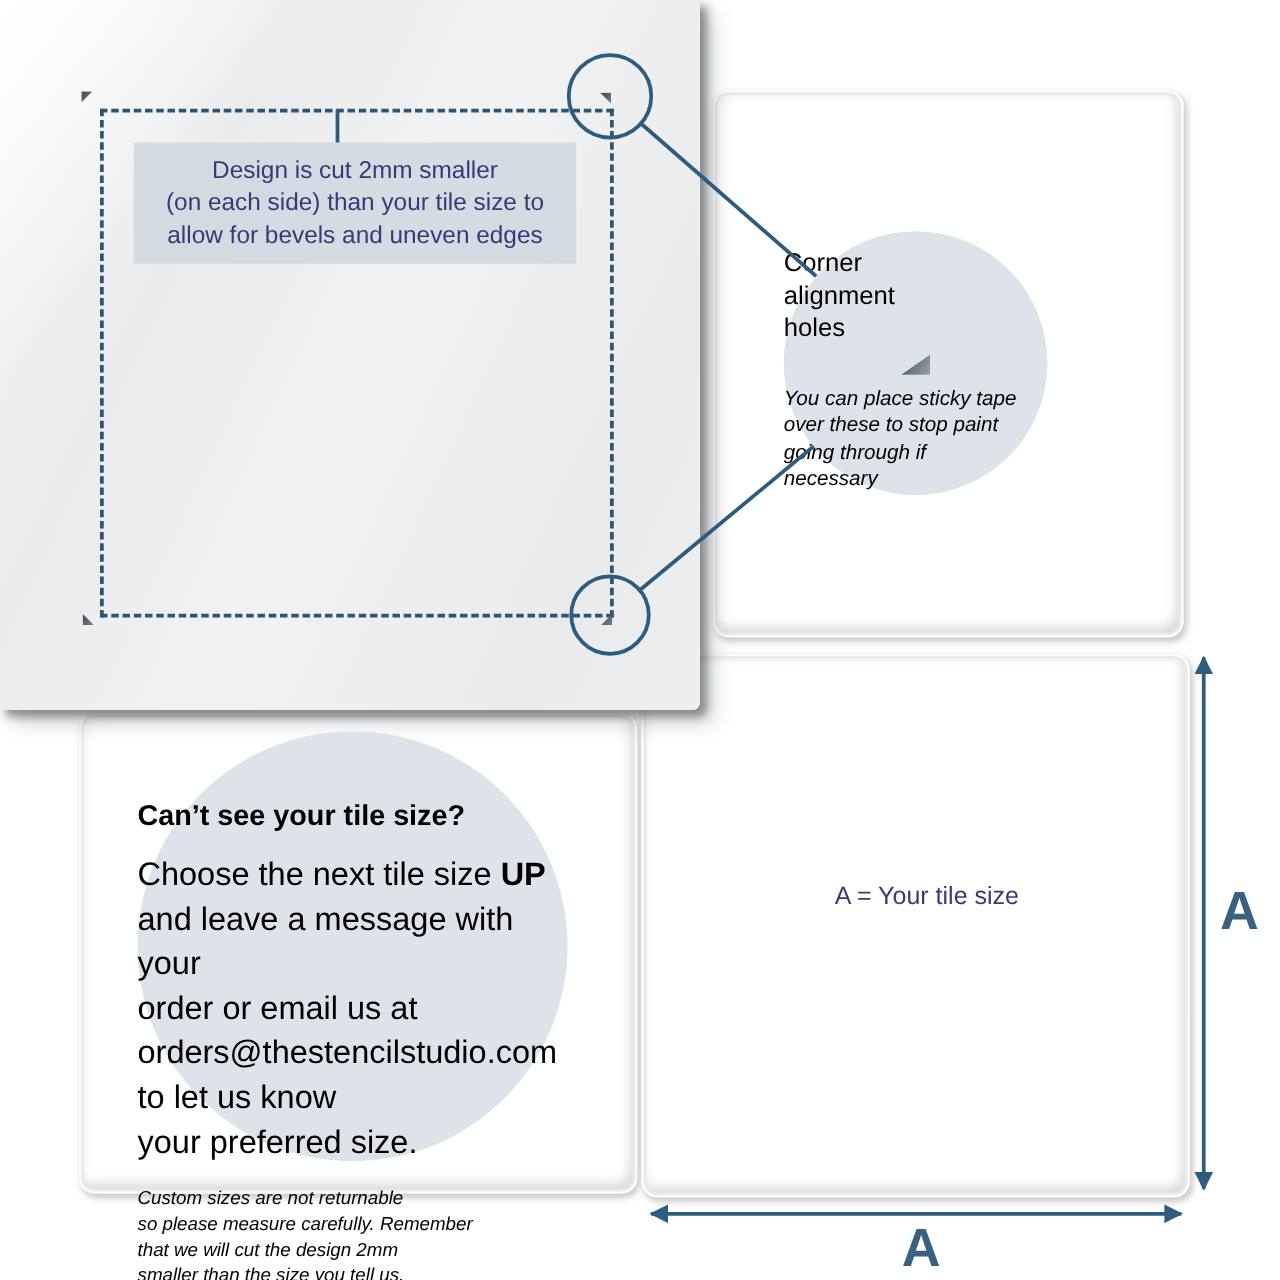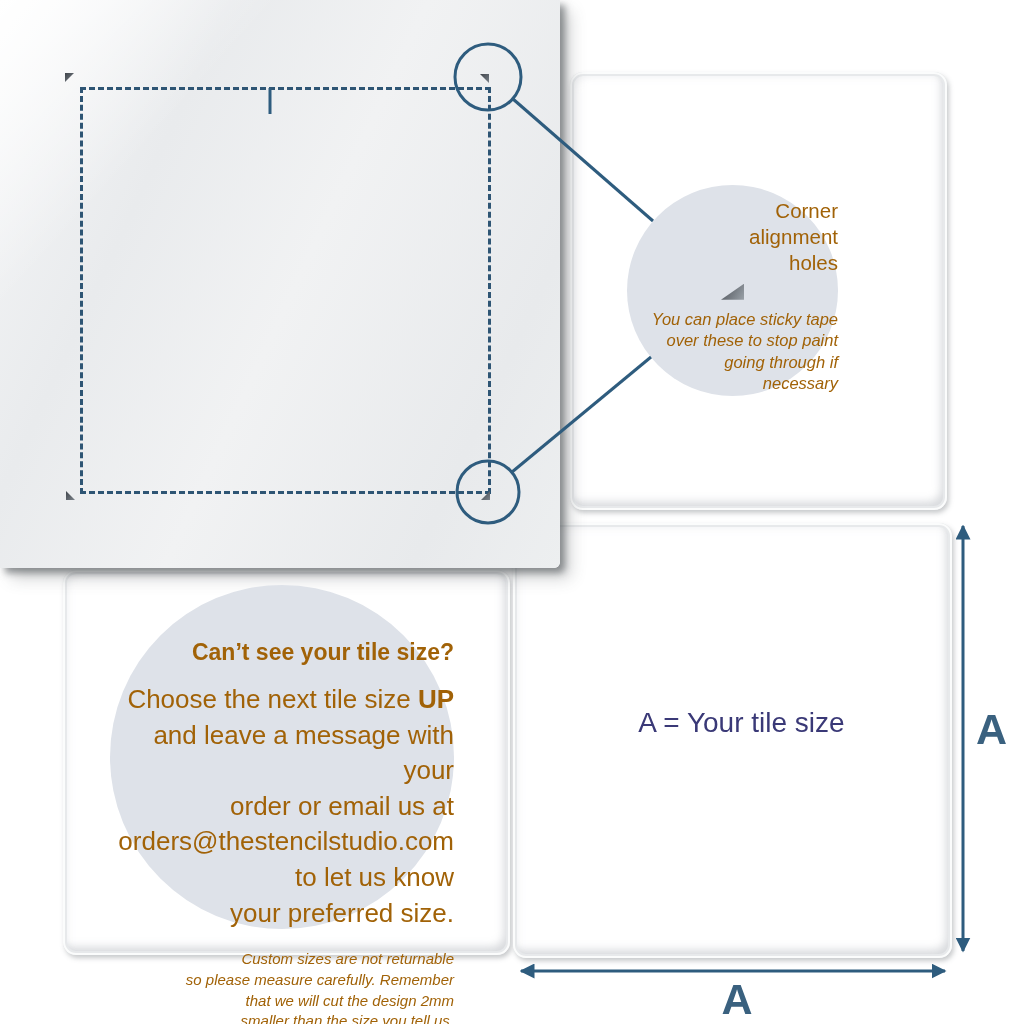--- a/index.html
+++ b/index.html
@@ -51,41 +51,41 @@
     font-size:19.5px; line-height:1.34; text-align:center;
     white-space:pre-line; color:#3A3977;
   }
 
   
   svg.overlay { position:absolute; left:0; top:0; width:1024px; height:1024px;
     z-index:5; pointer-events:none; }
 
   
   .callout { position:absolute; border-radius:50%; background:#DEE2E9;
-    text-align:right; z-index:4; color:#a16207; }
+    text-align:left; z-index:4; color:#000000; }
   #corner-callout { left:627px; top:185px; width:211px; height:211px; }
   .corner-title { font-size:20.5px; line-height:1.28; padding-top:13px;
     white-space:pre-line; }
   .hole-icon { width:23px; height:16px; margin:7px auto 9px;
     background:linear-gradient(120deg,#4a4f56,#9aa1a8);
     clip-path:polygon(100% 0,100% 100%,0 100%); }
   .corner-body { font-style:italic; font-size:16.5px; line-height:1.3;
     white-space:pre-line; }
 
   #size-callout { left:110px; top:585px; width:344px; height:344px; }
   .size-heading { font-weight:bold; font-size:23px; margin:54px 0 16px; }
   .size-body { font-size:26px; line-height:1.37; margin:15px 0 0;
     white-space:pre-line; }
   .size-body b { font-weight:bold; }
   .size-fine { font-style:italic; font-size:15px; line-height:1.38;
     margin:18px 0 0; white-space:pre-line; }
 
   
   .tile-size-label { position:absolute; left:0; right:0; top:180px;
-    text-align:center; font-size:28px; line-height:1.42; color:#3A3977;margin-left:18px; }
+    text-align:center; font-size:20px; line-height:1.42; color:#3A3977;margin-left:18px; }
 
   
   .dim-label { position:absolute; font-size:43px; font-weight:bold;
     color:#3A617F; z-index:6; }
   #dim-label-v { left:976px; top:705px; }
   #dim-label-h { left:718px; top:975px; width:38px; text-align:center; }
 </style>
 </head>
 <body>
 
@@ -100,20 +100,23 @@
         <div>A = Your tile size</div>
       </div>
   </div>
 
   <div class="big-tile">
     <div class="dashed-rect"></div>
     <div class="corner-mark" id="mark-tl"></div>
     <div class="corner-mark" id="mark-tr"></div>
     <div class="corner-mark" id="mark-bl"></div>
     <div class="corner-mark" id="mark-br"></div>
+    <div class="note-box">Design is cut 2mm smaller
+(on each side) than your tile size to
+allow for bevels and uneven edges</div>
   </div>
 
   <svg class="overlay" viewBox="0 0 1024 1024" xmlns="http://www.w3.org/2000/svg">
     <defs>
       <marker id="arrow" viewBox="0 0 10 10" refX="9" refY="5" markerWidth="5" markerHeight="5" orient="auto-start-reverse">
         <path d="M0,0 L10,5 L0,10 z" fill="#2E5C7E"></path>
       </marker>
     </defs>
     <line x1="270" y1="88" x2="270" y2="114" stroke="#2E5C7E" stroke-width="3"></line>
     <circle cx="488" cy="77" r="33" fill="none" stroke="#2E5C7E" stroke-width="3"></circle>

